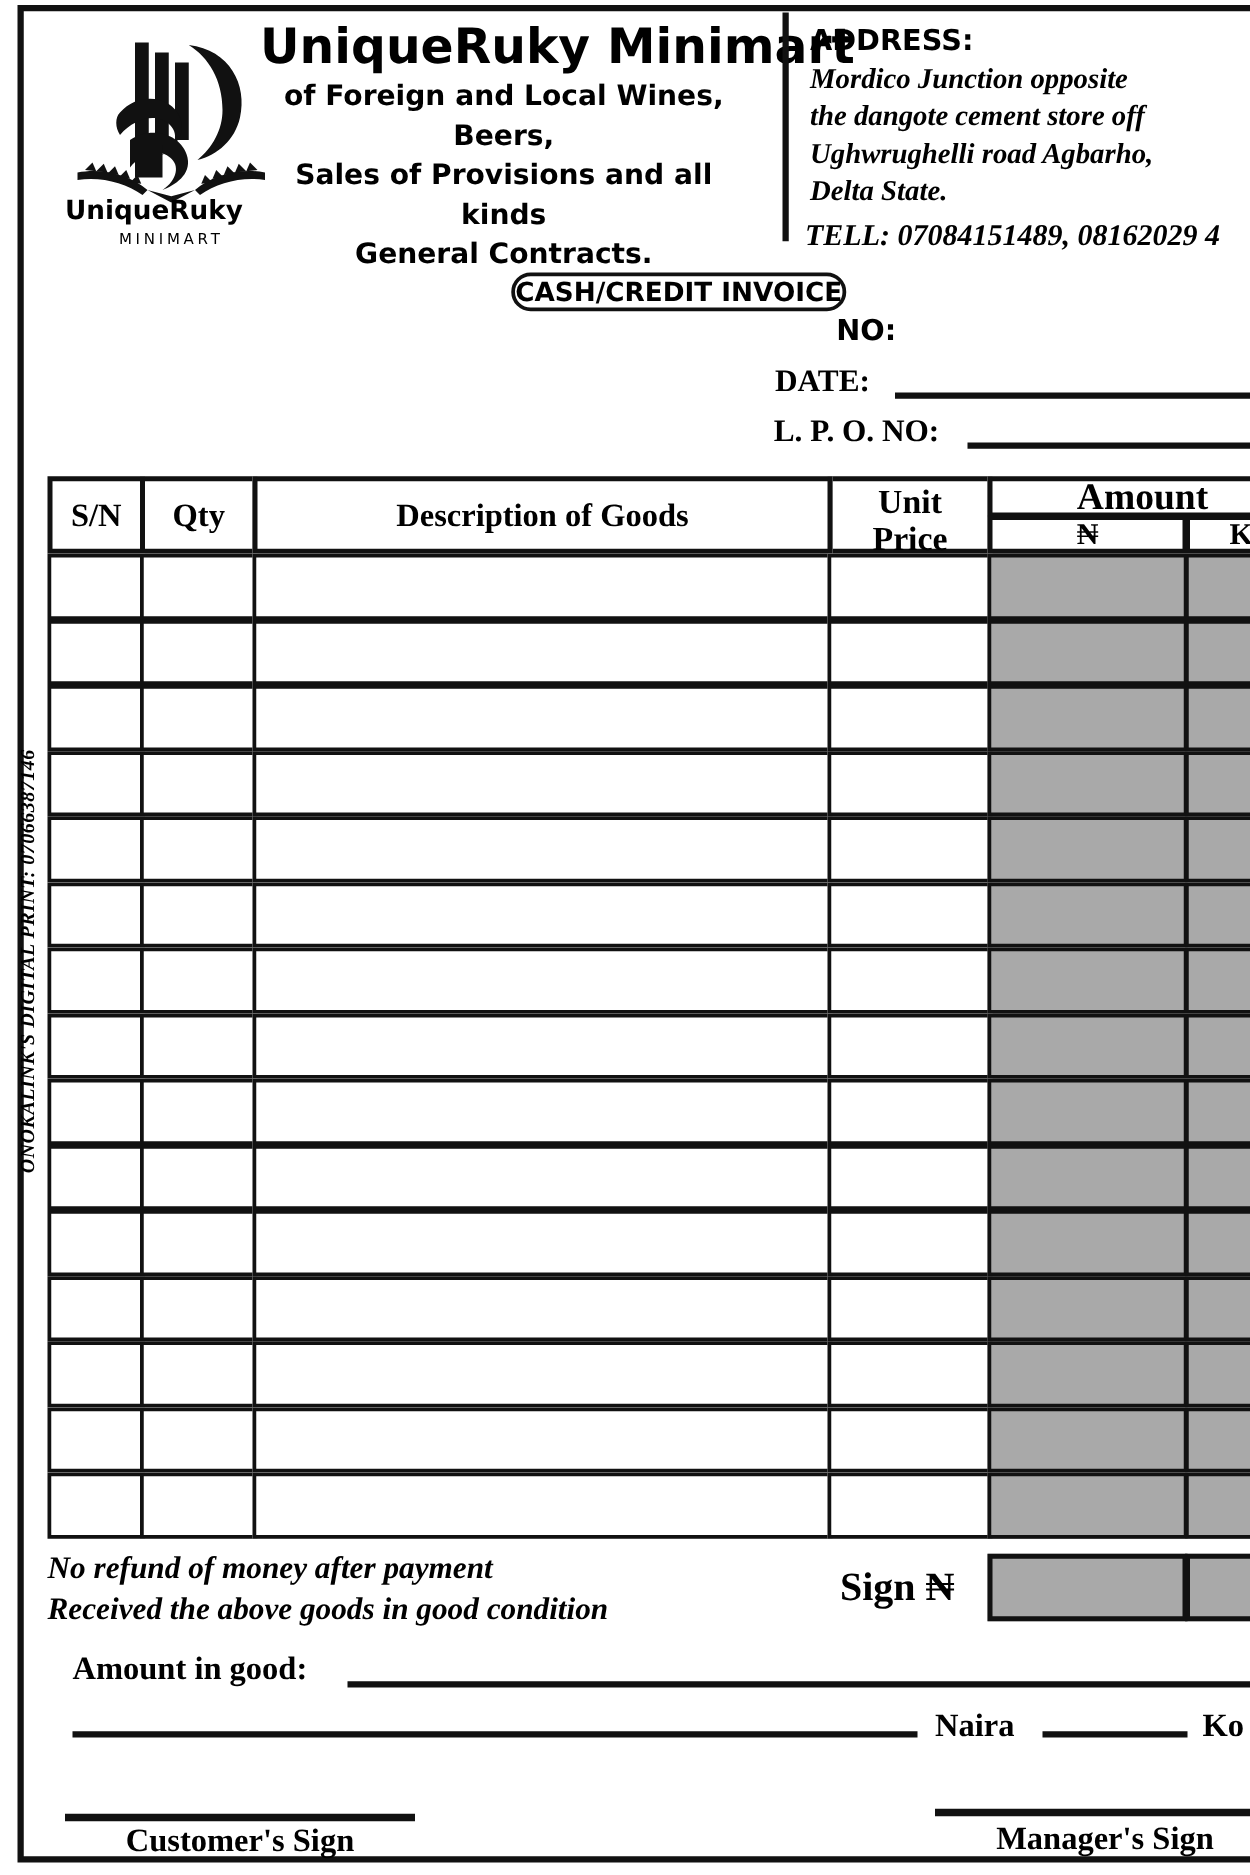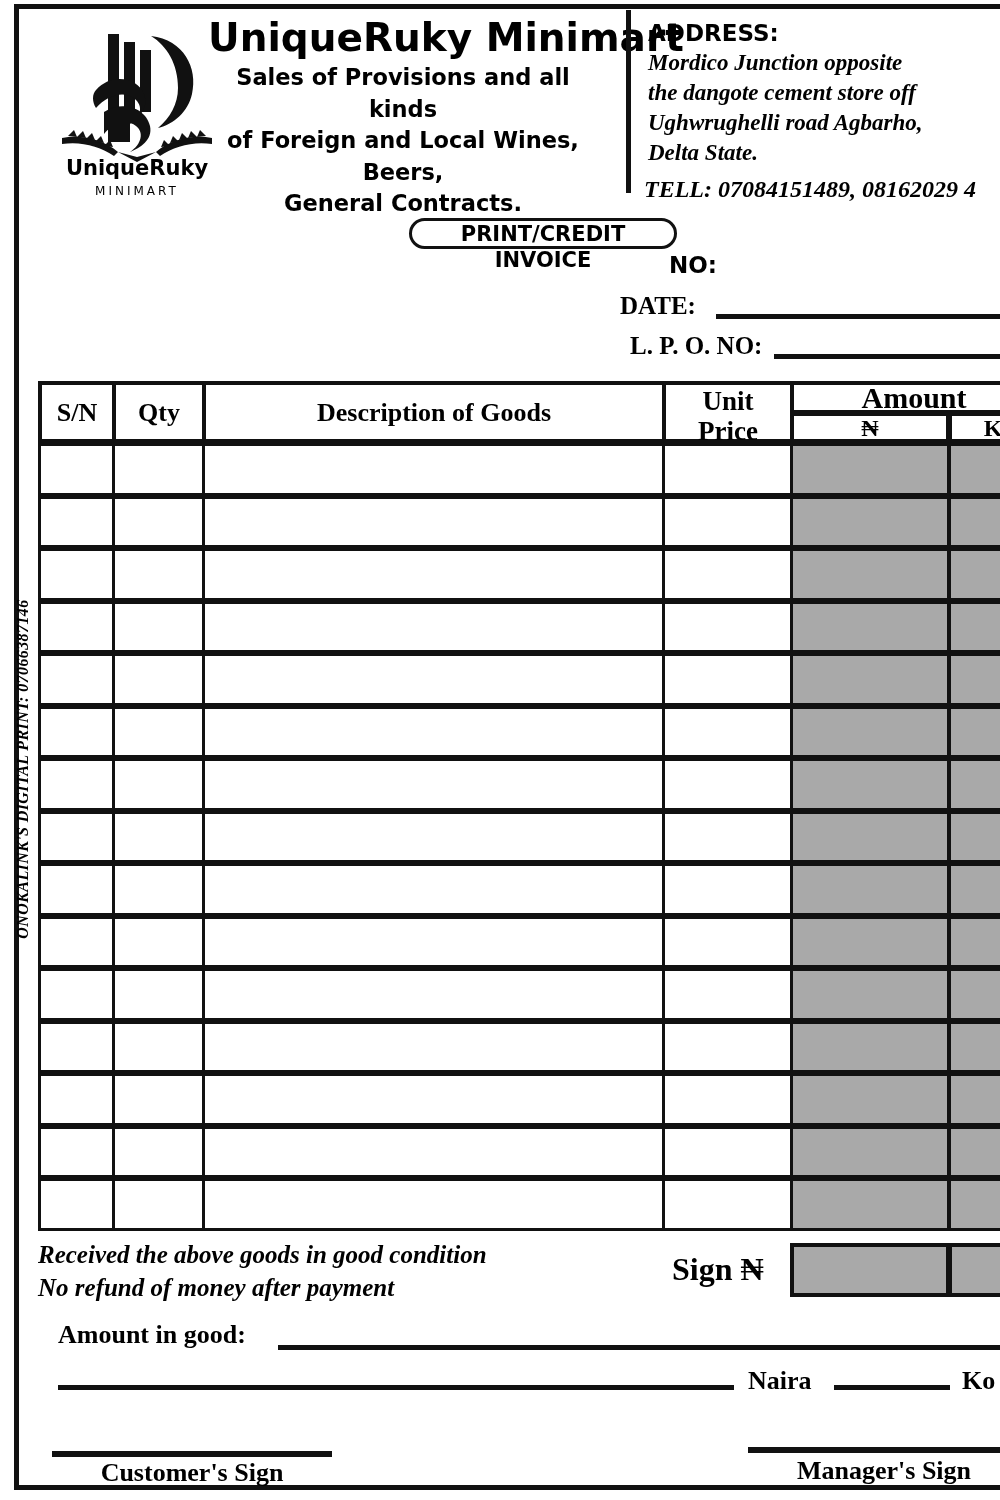--- a/index.html
+++ b/index.html
@@ -10,21 +10,21 @@
 
   
   .printer{position:absolute;left:-212px;top:760px;width:470px;transform:rotate(-90deg);
            font-family:"Liberation Serif",serif;font-style:italic;font-weight:bold;
            font-size:16px;letter-spacing:.4px;white-space:nowrap;text-align:center;}
 
   
   .header{position:absolute;left:32px;top:8px;width:980px;height:200px;}
   .logo{position:absolute;left:20px;top:8px;width:170px;height:195px;}
   .logo svg{display:block;}
-  .logo-word{position:absolute;left:0;top:140px;width:170px;text-align:center;
+  .logo-word{position:absolute;left:0;top:140px;width:170px;text-align:left;
              font-family:"DejaVu Sans",sans-serif;font-weight:bold;font-size:21px;}
   .logo-sub{position:absolute;left:0;top:168px;width:170px;text-align:center;
             font-family:"DejaVu Sans",sans-serif;font-weight:normal;font-size:12px;letter-spacing:3px;}
 
   .titleblock{position:absolute;left:176px;top:6px;width:390px;text-align:center;}
   .shop-title{font-family:"DejaVu Sans",sans-serif;font-weight:bold;font-size:39px;line-height:48px;white-space:nowrap;}
   .tagline{font-family:"DejaVu Sans",sans-serif;font-weight:bold;font-size:22.5px;line-height:31.5px;}
 
   .vdivider{position:absolute;left:594px;top:2px;width:5px;height:183px;background:#111;}
 
@@ -136,50 +136,50 @@
           </g>
           <path d="M66 136 L85 146 L104 136 L85 141 Z"></path>
         </g>
       </svg>
       <div class="logo-word">UniqueRuky</div>
       <div class="logo-sub">MINIMART</div>
     </div>
 
     <div class="titleblock">
       <div class="shop-title">UniqueRuky Minimart</div>
+      <div class="tagline">of Foreign and Local Wines, Beers,</div>
       <div class="tagline">Sales of Provisions and all kinds</div>
-      <div class="tagline">of Foreign and Local Wines, Beers,</div>
       <div class="tagline">General Contracts.</div>
     </div>
 
     <div class="vdivider"></div>
 
     <div class="addrblock">
       <div class="addr-label">ADDRESS:</div>
       <div class="addr-line">Mordico Junction opposite</div>
       <div class="addr-line">the dangote cement store off</div>
       <div class="addr-line">Ughwrughelli road Agbarho,</div>
       <div class="addr-line">Delta State.</div>
     </div>
     <div class="tell">TELL: 07084151489, 08162029 4</div>
   </div>
 
-  <div class="pill">PRINT/CREDIT INVOICE</div>
+  <div class="pill">CASH/CREDIT INVOICE</div>
 
 
   <div class="rightfields">
     <div class="rf">
       <span class="lab" style="left:57px;">NO:</span>
     </div>
     <div class="rf">
       <span class="lab ser" style="left:8px;">DATE:</span>
       <span class="rule" style="left:104px;width:300px;"></span>
     </div>
     <div class="rf">
-      <span class="lab ser" style="left:18px;">L. P. O. NO:</span>
+      <span class="lab ser" style="left:7px;">L. P. O. NO:</span>
       <span class="rule" style="left:162px;width:242px;"></span>
     </div>
   </div>
 
   <div class="tbl">
     <div class="thead">
       <div class="th" style="left:0px;width:78px;">
         <div class="t">S/N</div>
       </div>
       <div class="th" style="left:74px;width:94px;">
@@ -317,22 +317,22 @@
           <div class="cell" style="left: 74px; width: 94px;"></div>
           <div class="cell" style="left: 164px; width: 464px;"></div>
           <div class="cell" style="left: 624px; width: 132px;"></div>
           <div class="cell gray" style="left: 752px; width: 160px;"></div>
           <div class="cell gray" style="left: 910px; width: 90px;"></div>
         </div>
       </div>
   </div>
 
   <div class="disc">
+    <div>No refund of money after payment</div>
     <div>Received the above goods in good condition</div>
-    <div>No refund of money after payment</div>
   </div>
 
   <div class="totalrow">
     <span class="total-lab">Sign ₦</span>
     <span class="total-n"></span>
     <span class="total-k"></span>
   </div>
 
   <div class="aiw">Amount in good:</div>
   <div class="aiw-rule"></div>

